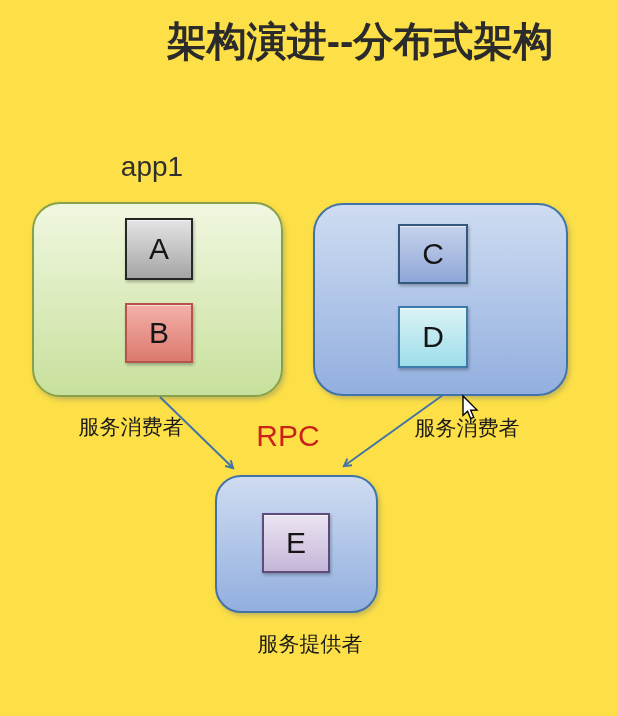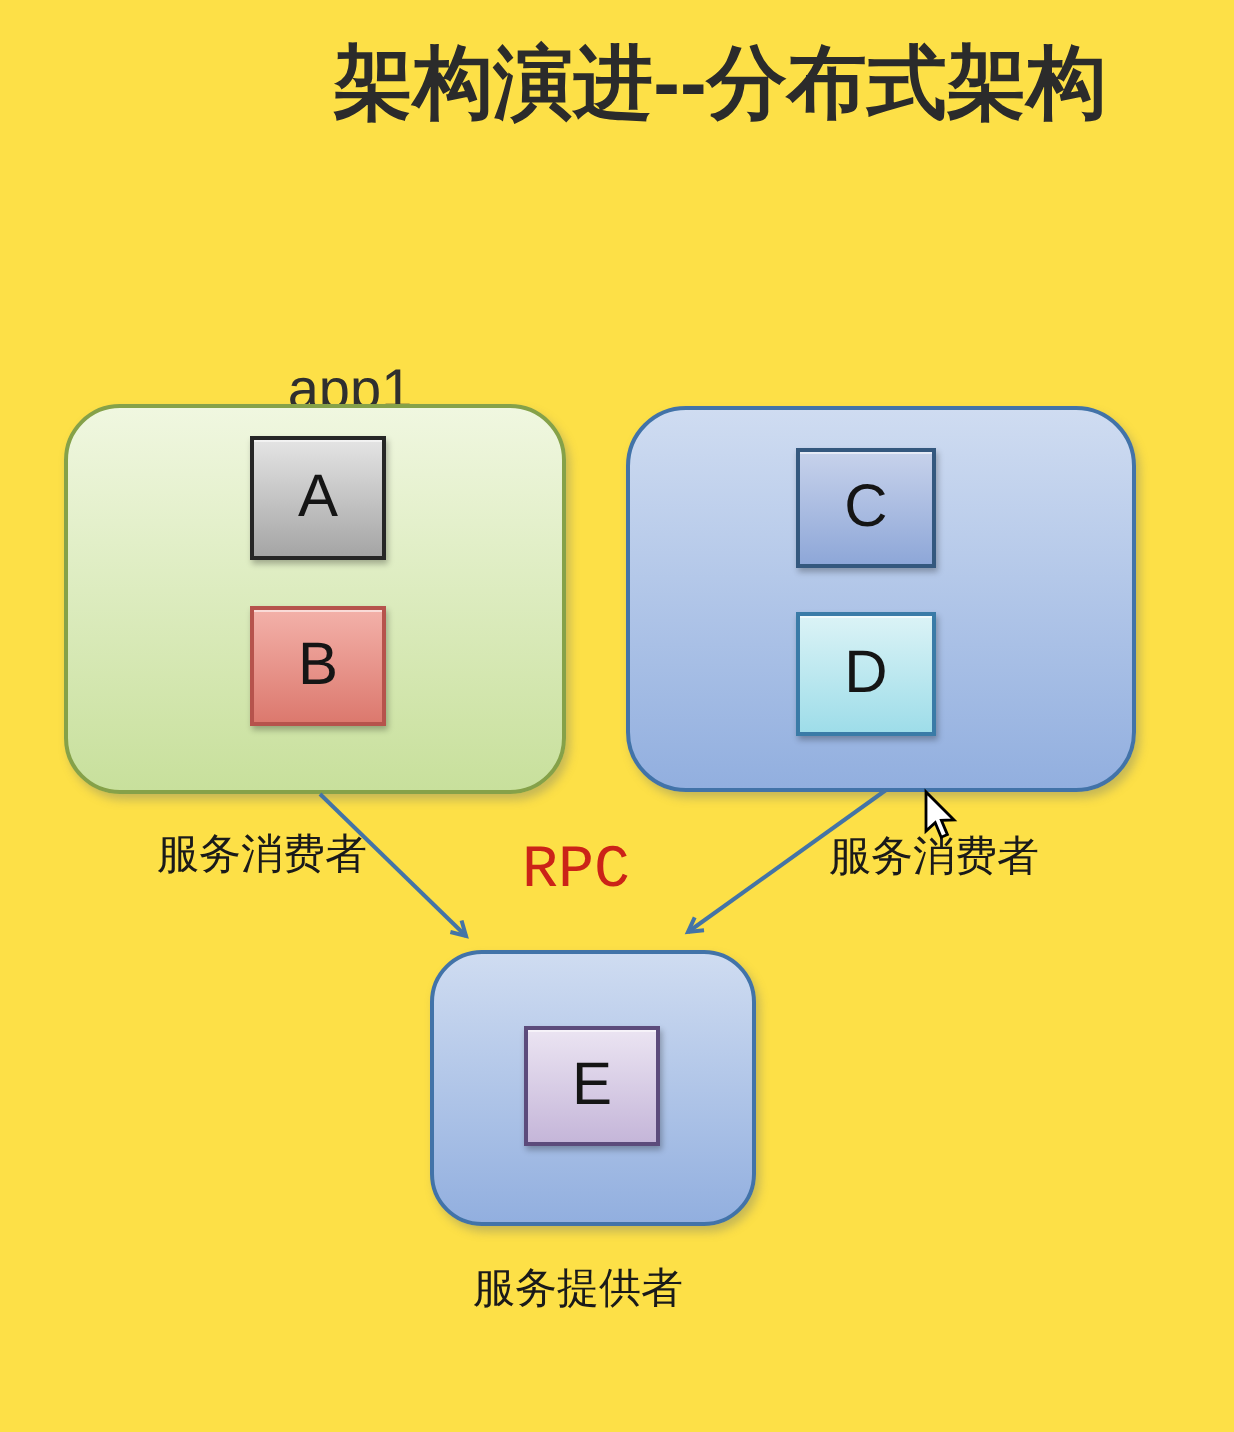--- a/index.html
+++ b/index.html
@@ -26,21 +26,21 @@
     white-space: nowrap;
     letter-spacing: 0px;
   }
   .group-label {
     position: absolute;
     transform: translateX(-50%);
     font-size: 28px;
     color: #2f2f2f;
     white-space: nowrap;
   }
-  .app1-label { left: 175px; top: 151px; margin-top: 28px; }
+  .app1-label { left: 152px; top: 151px; }
   .app2-label { left: 446px; top: 163px; }
   .container {
     position: absolute;
     border-radius: 30px;
     border: 2px solid;
     box-shadow: 2px 3px 5px rgba(110,118,110,0.38);
     box-sizing: border-box;
   }
   .container.green {
     left: 32px; top: 202px; width: 251px; height: 195px;
@@ -97,29 +97,28 @@
   }
   .side-label {
     position: absolute;
     transform: translateX(-50%);
     font-size: 21px;
     color: var(--body-text);
     white-space: nowrap;
   }
   .consumer-left  { left: 131px; top: 413px; }
   .consumer-right { left: 467px; top: 414px; }
-  .provider-label { left: 289px; top: 630px; }
+  .provider-label { left: 310px; top: 630px; }
   .rpc-label {
     position: absolute;
     left: 288px; top: 419px;
     transform: translateX(-50%);
     font-size: 30px;
     color: var(--rpc-red);
     white-space: nowrap;
-    font-family: Liberation Mono, monospace;
   }
   svg.arrows {
     position: absolute;
     left: 0; top: 0;
     pointer-events: none;
   }
   .arrow-line {
     stroke: var(--arrow-blue);
     stroke-width: 2;
     fill: none;

